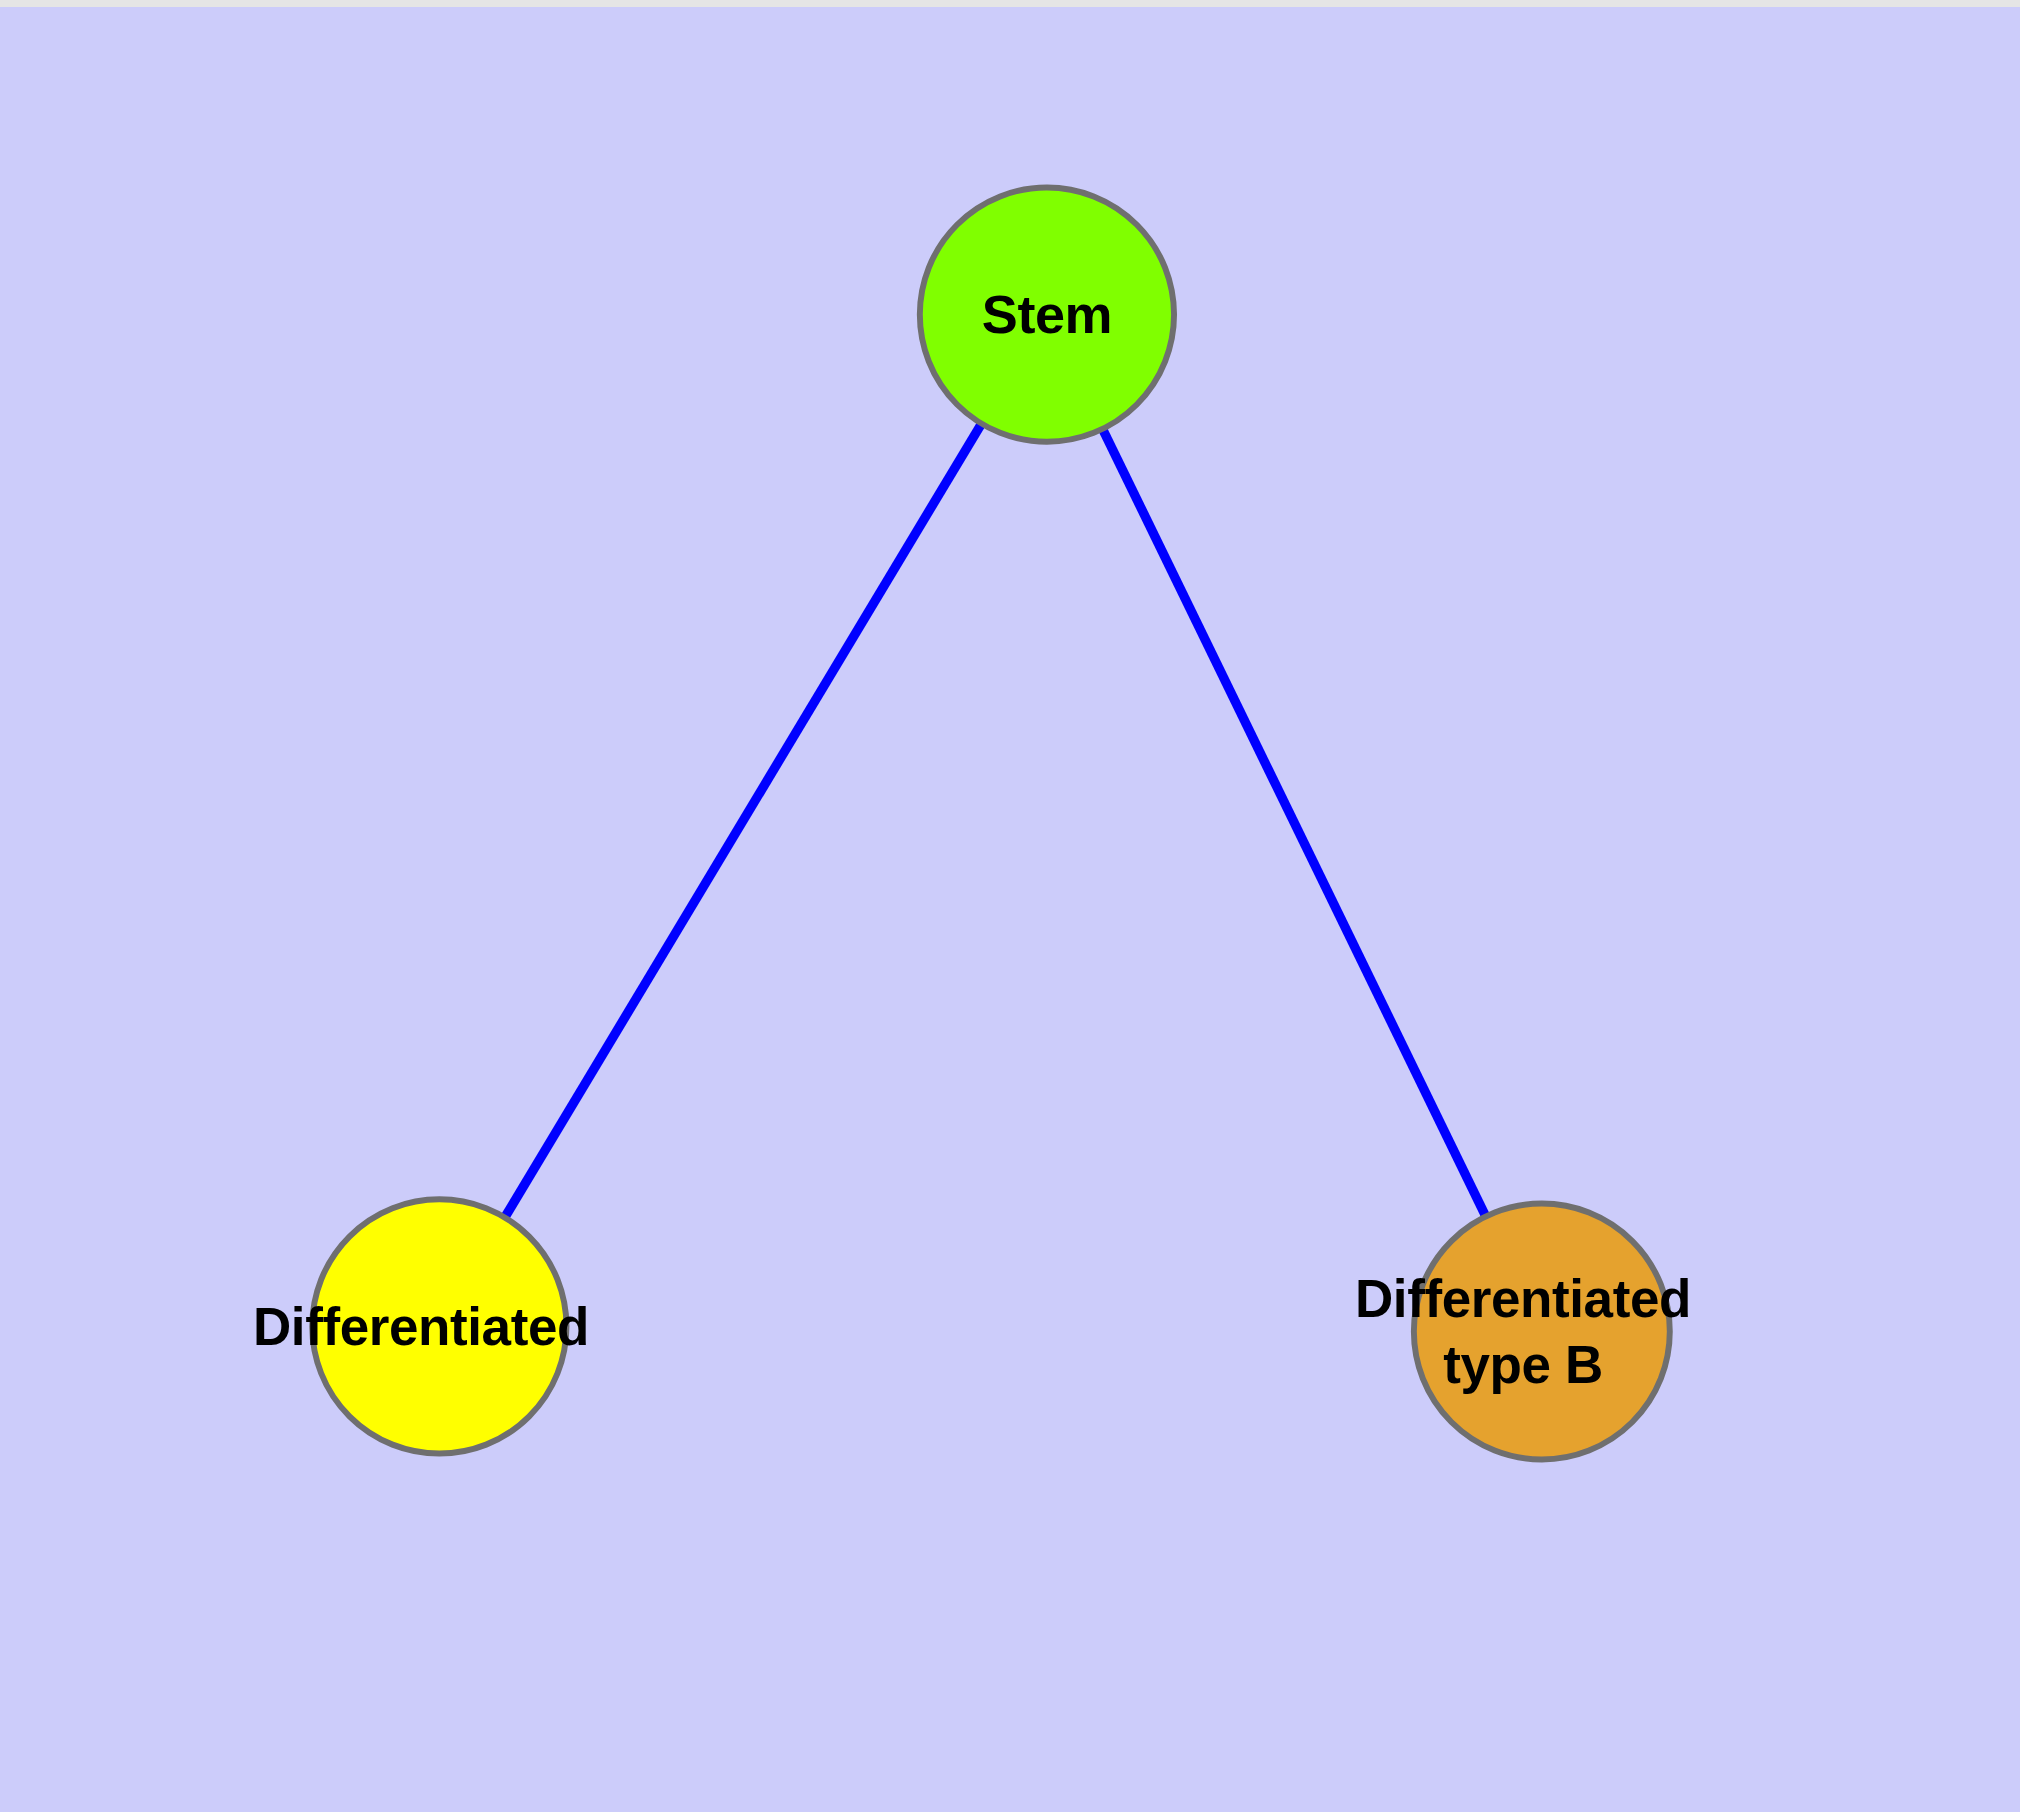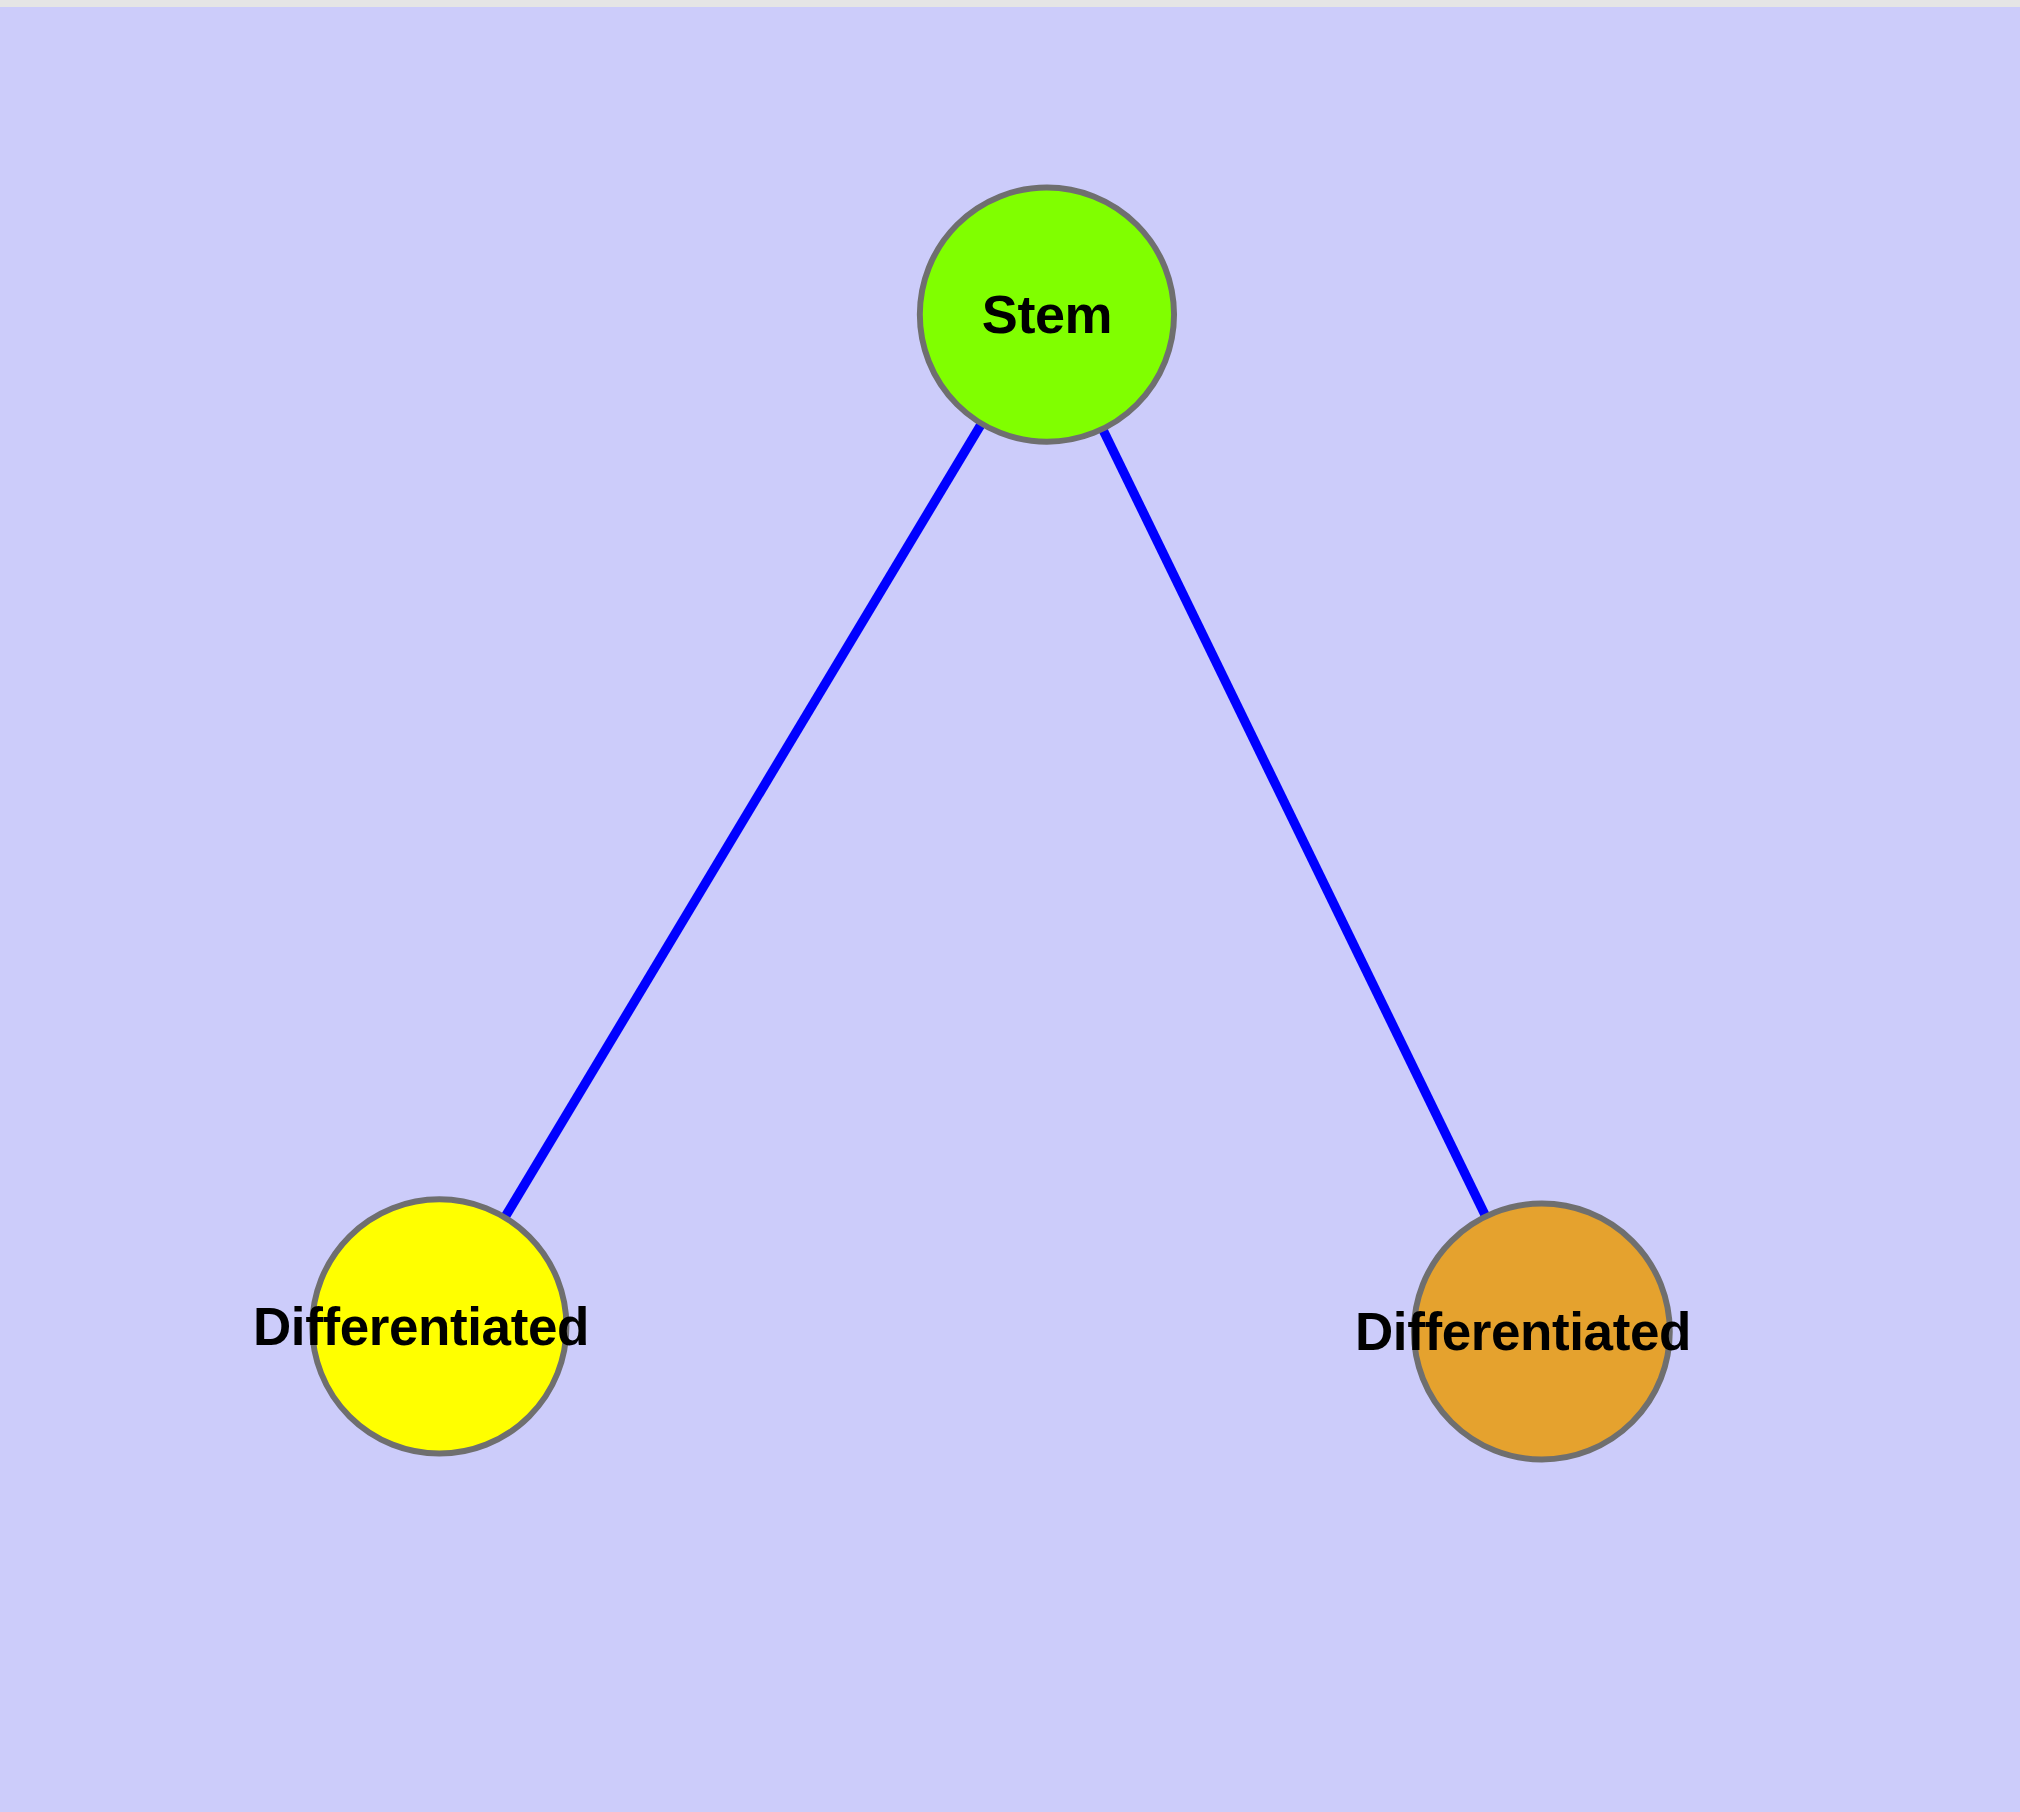--- a/index.html
+++ b/index.html
@@ -72,18 +72,18 @@
       <g id="nodes-layer">
           <circle class="node-circle" cx="1235" cy="363" r="150" fill="#80ff00" stroke="#6f6f6f" stroke-width="7"></circle>
           <circle class="node-circle" cx="518" cy="1557" r="150" fill="#ffff00" stroke="#6f6f6f" stroke-width="7"></circle>
           <circle class="node-circle" cx="1819" cy="1563" r="151" fill="#e5a22e" stroke="#6f6f6f" stroke-width="7"></circle>
         </g>
     </svg>
 
     <div id="labels-layer">
         <div class="node-label stem-label" style="left: 1047px; top: 308px; color: rgb(0, 0, 0);"><div>Stem</div></div>
         <div class="node-label" style="left: 421px; top: 1320px; color: rgb(0, 0, 0);"><div>Differentiated</div></div>
-        <div class="node-label" style="left: 1523px; top: 1325px; color: rgb(0, 0, 0);"><div>Differentiated</div></div>
+        <div class="node-label" style="left: 1523px; top: 1325px; color: rgb(0, 0, 0);"><div>Differentiated</div><div>type B</div></div>
       </div>
 
   </div>
 </div>
 
 
 </body></html>

